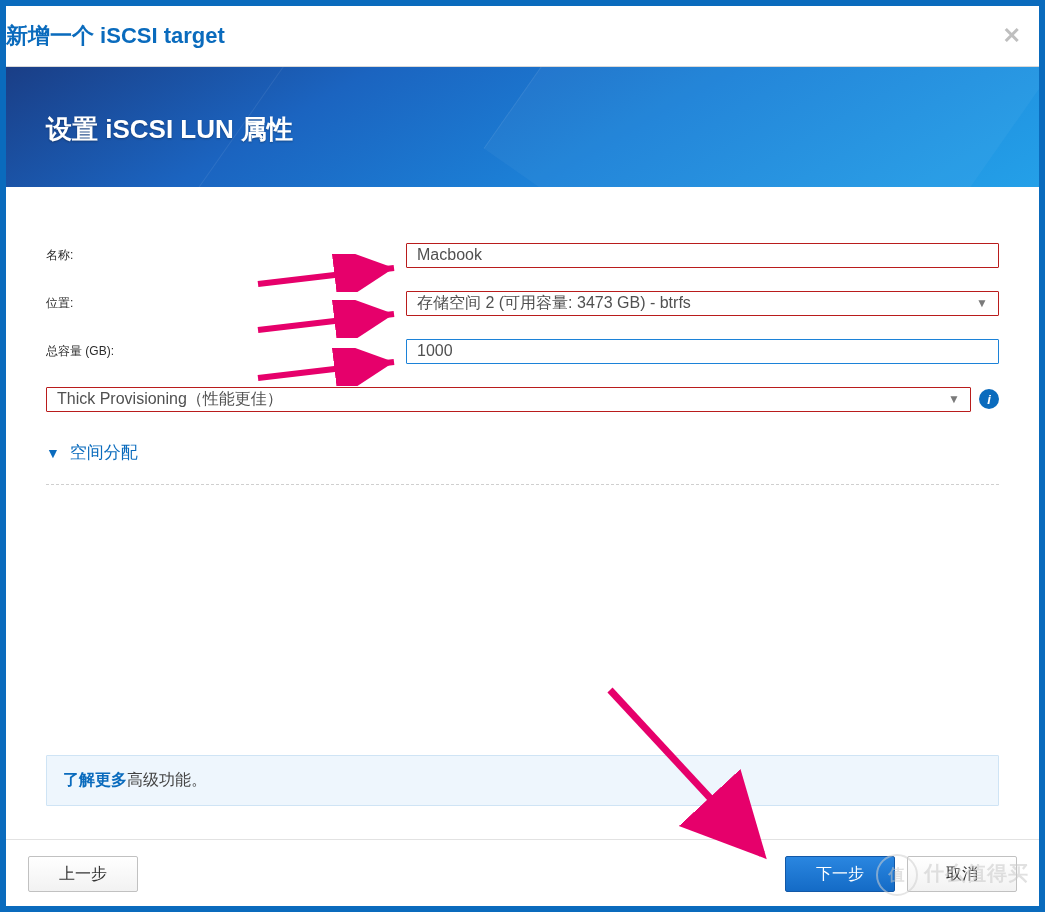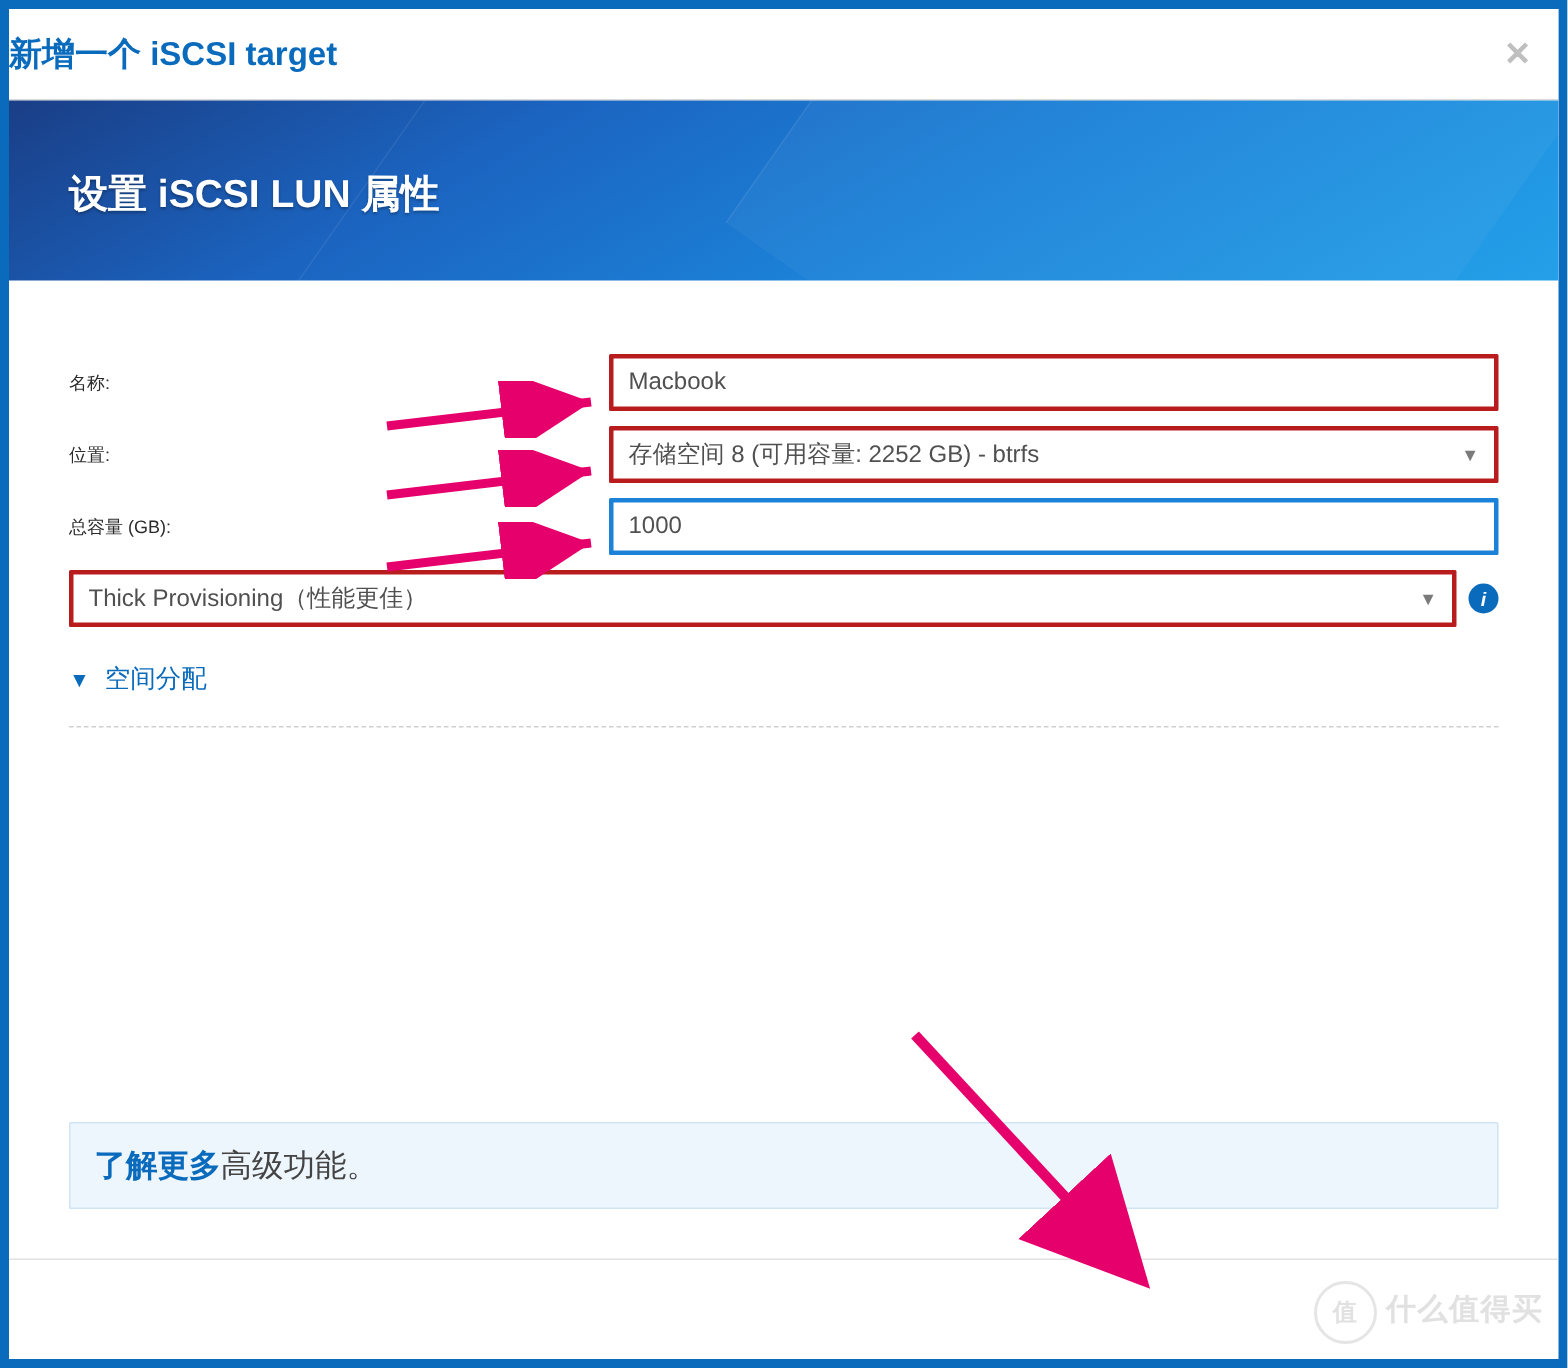--- a/index.html
+++ b/index.html
@@ -7,29 +7,29 @@
   .titlebar{height:60px;line-height:60px;text-align:left;color:#0a6bbd;font-size:22px;font-weight:700;border-bottom:1px solid #d9d9d9;position:relative;background:#fff;}
   .close-x{position:absolute;right:18px;top:0;line-height:60px;color:#bfbfbf;font-size:22px;cursor:pointer;}
   .banner{height:120px;background:#1b5fb8;background:linear-gradient(150deg,#1a3e86 0%,#1b64c0 30%,#1c82d8 60%,#24a0e8 100%);position:relative;overflow:hidden;}
   .banner::before,.banner::after{content:"";position:absolute;border-style:solid;border-color:rgba(255,255,255,0.08);border-width:0 0 0 1px;width:420px;height:420px;transform:rotate(35deg);}
   .banner::before{left:260px;top:-120px;}
   .banner::after{left:560px;top:-180px;background:rgba(255,255,255,0.04);}
   .banner h1{color:#fff;font-size:26px;font-weight:700;margin:0;position:absolute;left:40px;bottom:40px;text-shadow:0 1px 2px rgba(0,0,0,.3);}
   .body{position:absolute;top:225px;left:40px;right:40px;bottom:0;}
   .form-row{display:flex;align-items:center;height:48px;}
   .form-row label{width:360px;color:#2b2b2b;font-size:12px;}
-  .field{flex:1;height:38px;border:3px solid #b91c1c;border-radius:1px;box-sizing:border-box;padding:0 10px;font-size:16px;color:#505050;background:#fff;display:flex;align-items:center;justify-content:space-between;}
+  .field{flex:1;height:25px;border:1px solid #b91c1c;border-radius:1px;box-sizing:border-box;padding:0 10px;font-size:16px;color:#505050;background:#fff;display:flex;align-items:center;justify-content:space-between;}
   .field.active{border-color:#1c82d8;align-items:center;}
   .field input{border:none;outline:none;flex:1;height:100%;font-size:16px;color:#505050;padding:0;font-family:inherit;background:transparent;}
   .dd-icon{color:#7a7a7a;font-size:12px;}
   .info-icon{width:20px;height:20px;border-radius:50%;background:#0a6bbd;color:#fff;font-weight:700;font-size:13px;display:inline-flex;align-items:center;justify-content:center;margin-left:8px;font-style:italic;}
   .adv{margin-top:18px;display:inline-flex;align-items:center;gap:10px;color:#0a6bbd;font-size:17px;cursor:pointer;padding-bottom:16px;}
   .adv .chev{display:inline-block;transform:rotate(0deg);color:#0a6bbd;font-size:14px;}
   .divider{border:none;border-top:1px dashed #cfcfcf;margin:4px 0 0 0;}
-  .hint-box{position:absolute;left:0;right:0;bottom:100px;border:1px solid #cfe4f5;background:#eef6fd;padding:14px 16px;font-size:21px;color:#444;border-radius:1px;}
+  .hint-box{position:absolute;left:0;right:0;bottom:100px;border:1px solid #cfe4f5;background:#eef6fd;padding:14px 16px;font-size:16px;color:#444;border-radius:1px;}
   .hint-box a{color:#0a6bbd;font-weight:700;text-decoration:none;}
   .footer-sep{position:absolute;left:0;right:0;bottom:66px;border-top:1px solid #e2e2e2;}
   .footer{position:absolute;left:0;right:0;bottom:14px;display:flex;justify-content:space-between;align-items:center;padding:0 22px;}
   .btn{min-width:110px;height:36px;line-height:34px;text-align:center;font-size:16px;border:1px solid #c1c1c1;background:linear-gradient(#ffffff,#f2f2f2);color:#333;border-radius:2px;box-sizing:border-box;cursor:pointer;padding:0 18px;}
   .btn.primary{background:#1976d2;background:linear-gradient(#2a86e0,#146bc6);border-color:#1258a7;color:#fff;}
   .footer .right{display:flex;gap:12px;}
   .arrow{position:absolute;pointer-events:none;}
   .arrow svg{display:block;}
   .watermark{position:absolute;right:10px;bottom:10px;color:#c9c9c9;font-size:20px;font-weight:700;opacity:.55;letter-spacing:1px;}
   .watermark .circ{display:inline-flex;width:38px;height:38px;border:2px solid #d0d0d0;border-radius:50%;align-items:center;justify-content:center;font-size:16px;margin-right:6px;color:#c9c9c9;}
@@ -53,21 +53,21 @@
     <div class="form-row">
       <label>名称:</label>
       <div class="field">
         <input type="text" value="Macbook" style="">
       </div>
     </div>
 
     <div class="form-row">
       <label>位置:</label>
       <div class="field">
-        <span>存储空间 8 (可用容量: 2252 GB) - btrfs</span>
+        <span>存储空间 2 (可用容量: 3473 GB) - btrfs</span>
         <span class="dd-icon">▼</span>
       </div>
     </div>
 
     <div class="form-row">
       <label>总容量 (GB):</label>
       <div class="field active">
         <input type="text" value="1000" style="">
       </div>
     </div>
@@ -85,20 +85,27 @@
       <span>空间分配</span>
     </div>
     <hr class="divider">
 
     <div class="hint-box">
       <a href="#">了解更多</a><span>高级功能。</span>
     </div>
   </div>
 
   <div class="footer-sep"></div>
+  <div class="footer">
+    <button class="btn">上一步</button>
+    <div class="right">
+      <button class="btn primary">下一步</button>
+      <button class="btn">取消</button>
+    </div>
+  </div>
 
   <div class="arrow" style="left:248px;top:248px;">
     <svg width="150" height="38">
         <defs>
           <marker id="ah1" markerWidth="12" markerHeight="12" refX="10" refY="5" orient="auto">
             <path d="M0 0 L10 5 L0 10 Z" fill="#e6006b"></path>
           </marker>
         </defs>
         <line x1="4" y1="30" x2="140" y2="14" stroke="#e6006b" stroke-width="6" marker-end="url(#ah1)"></line>
       </svg>

